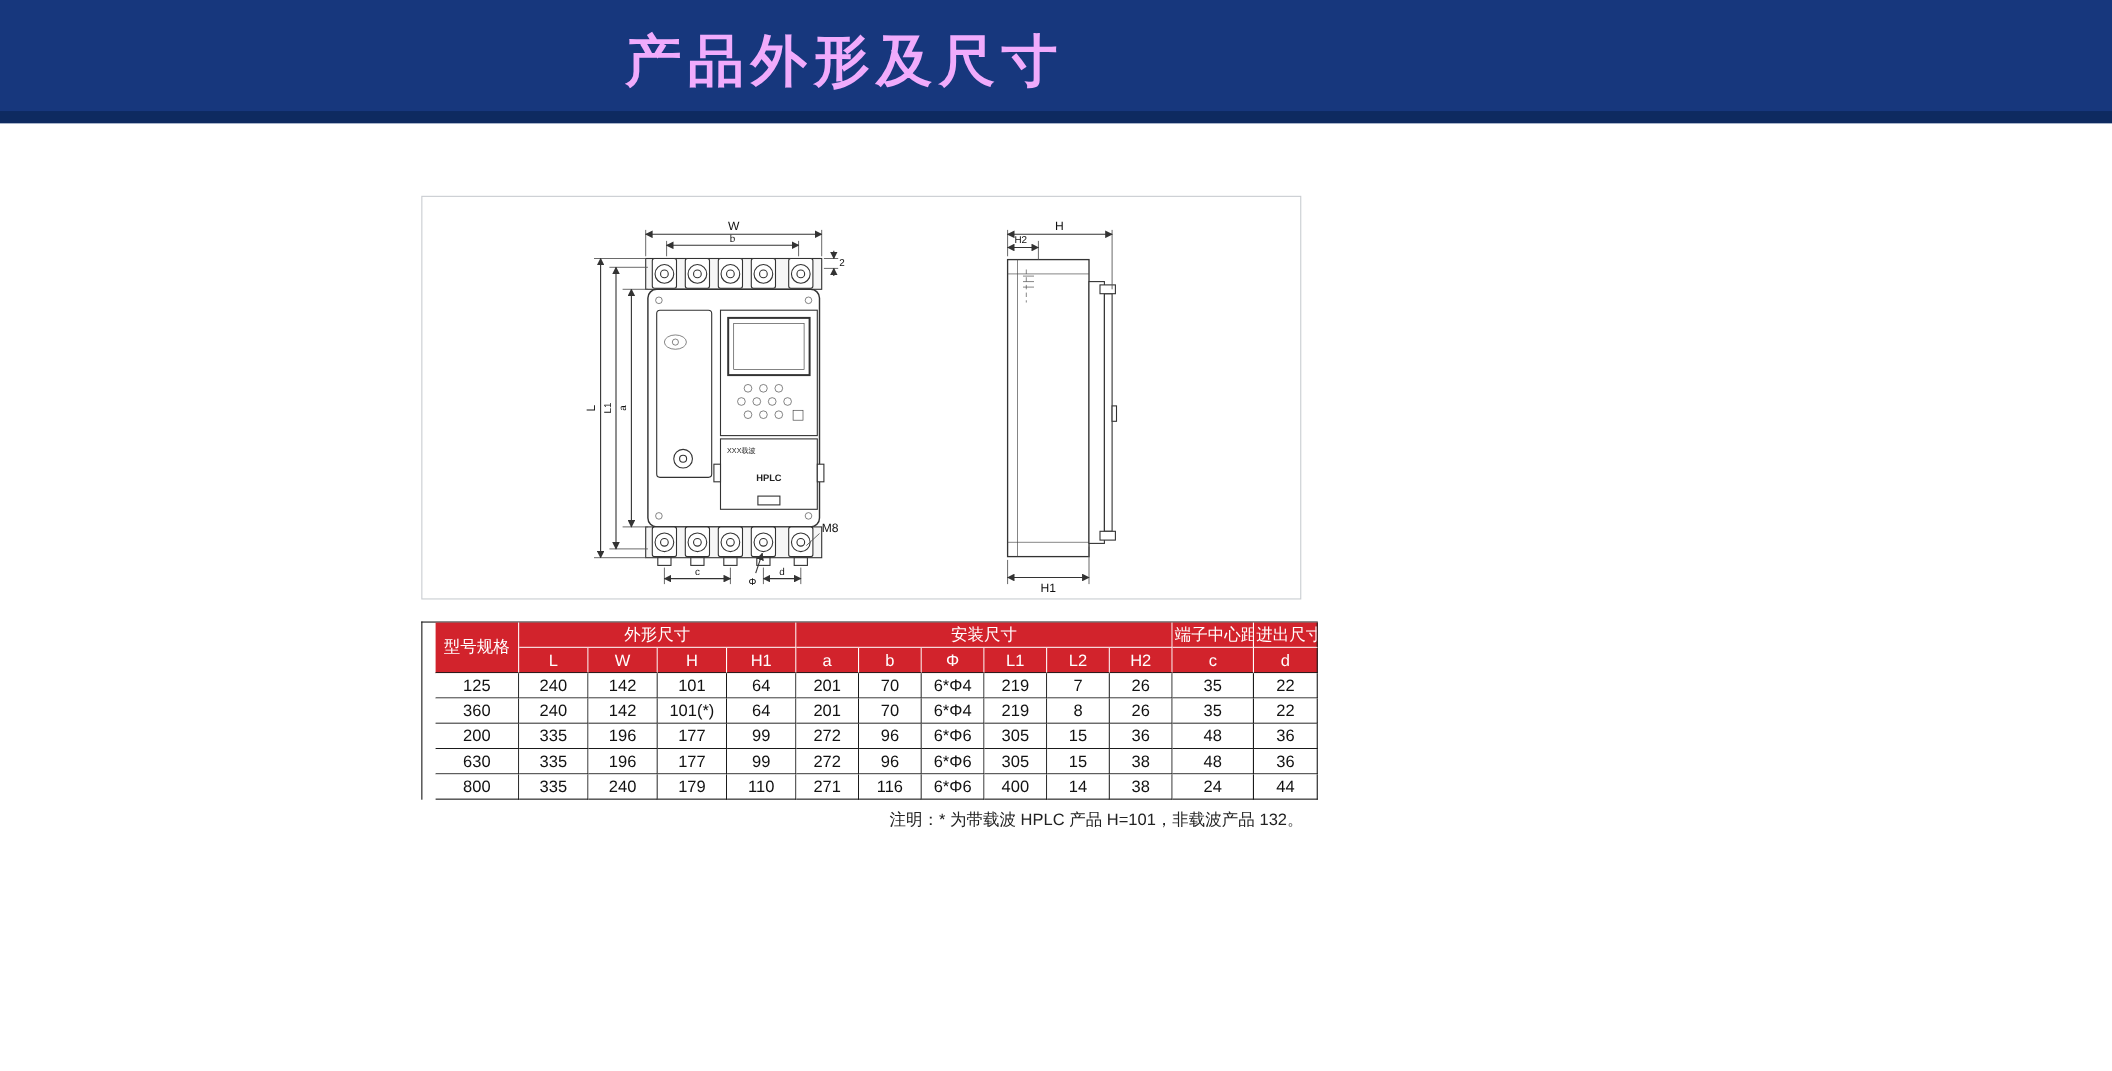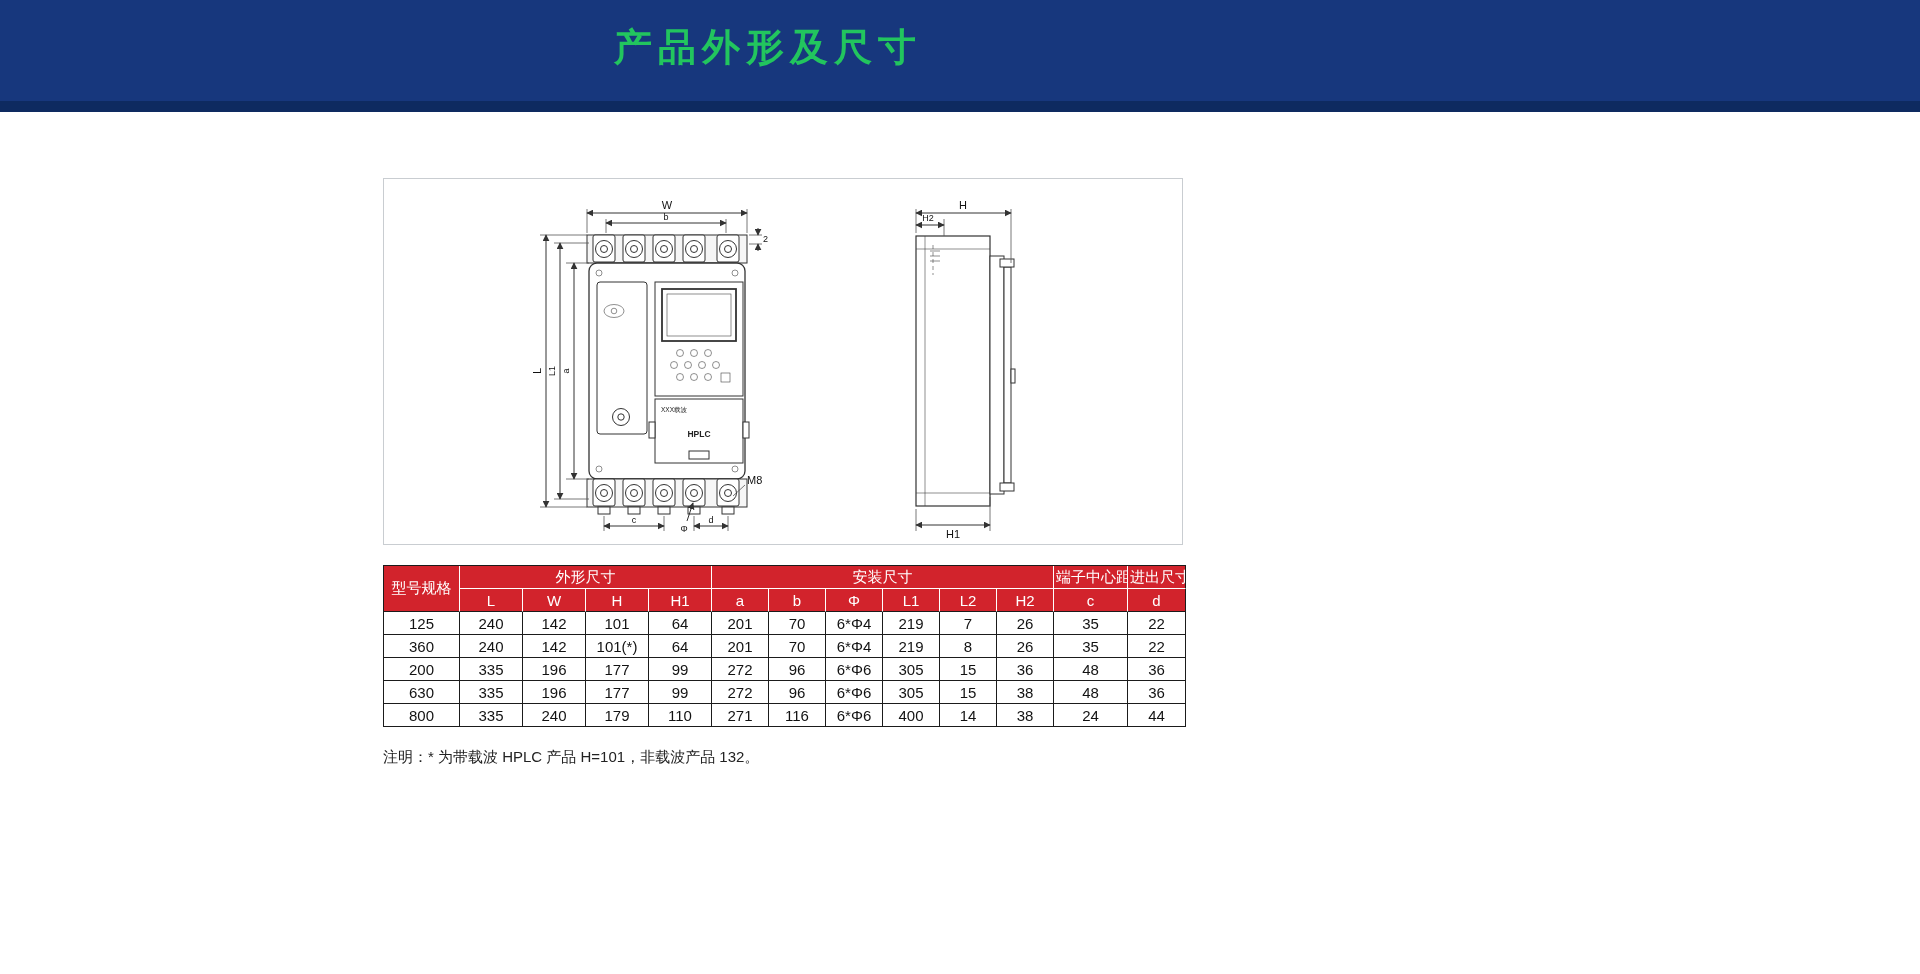--- a/index.html
+++ b/index.html
@@ -10,21 +10,21 @@
   
   .banner{
     position:absolute;left:0;top:0;width:1920px;height:112px;
     background:#17377d;
   }
   .banner-shade{
     position:absolute;left:0;bottom:0;width:100%;height:11px;background:#0e2a60;
   }
   .banner-title{
     position:absolute;left:768px;top:22px;transform:translateX(-50%);
-    color:#22c55e;font-size:38px;font-weight:700;letter-spacing:6px;white-space:nowrap;
+    color:#f0abfc;font-size:51px;font-weight:700;letter-spacing:6px;white-space:nowrap;
   }
   
   .panel{
     position:absolute;left:383px;top:178px;width:800px;height:367px;
     border:1px solid #c9cdd1;background:#ffffff;box-sizing:border-box;
   }
   .panel svg{display:block;}
   .shape{fill:#ffffff;stroke:#333333;stroke-width:1;}
   .light{fill:#f6f6f6 !important;}
   .thin{fill:none;stroke:#444444;stroke-width:0.6;}
@@ -32,35 +32,35 @@
   .dim{stroke:#333333;stroke-width:1;fill:none;marker-start:url(#arw);marker-end:url(#arw);}
   .dime{stroke:#333333;stroke-width:1;fill:none;marker-end:url(#arw);}
   .dimtext{font-size:11px;fill:#111111;}
   .dimsmall{font-size:9px;fill:#111111;}
   .devtext{font-size:6.5px;fill:#222222;}
   .devtext2{font-size:8.5px;font-weight:bold;fill:#222222;}
   
   .table-wrap{position:absolute;left:383px;top:565px;width:802px;}
   table.spec{
     border-collapse:separate;border-spacing:0;table-layout:fixed;width:802px;
-    border-top:1px solid #1b1b1b;border-left:1px solid #1b1b1b;
+    border-top:1px solid #1b1b1b;border-left:1px solid #1b1b1b;padding-left:12px;
   }
   table.spec th, table.spec td{
     border-right:1px solid #1b1b1b;border-bottom:1px solid #1b1b1b;
     text-align:center;vertical-align:middle;padding:0 2px;
     font-weight:400;white-space:nowrap;overflow:hidden;height:22px;font-size:15px;
   }
   table.spec th{
     background:#d2232c;color:#ffffff;
     border-right-color:#ffffff;border-bottom-color:#ffffff;
   }
   table.spec tr > th:last-child{border-right-color:#1b1b1b;margin-left:29px;}
   table.spec th.sub, table.spec th.model-th{border-bottom-color:#1b1b1b;}
   table.spec tbody td{color:#121212;background:#ffffff;}
-  .note{margin-top:21px;font-size:15px;color:#222222;text-align:left;}
+  .note{margin-top:9px;font-size:15px;color:#222222;text-align:right;}
 </style>
 </head>
 <body>
 
 <header class="banner">
   <div class="banner-title">产品外形及尺寸</div>
   <div class="banner-shade"></div>
 </header>
 
 <div class="panel">

